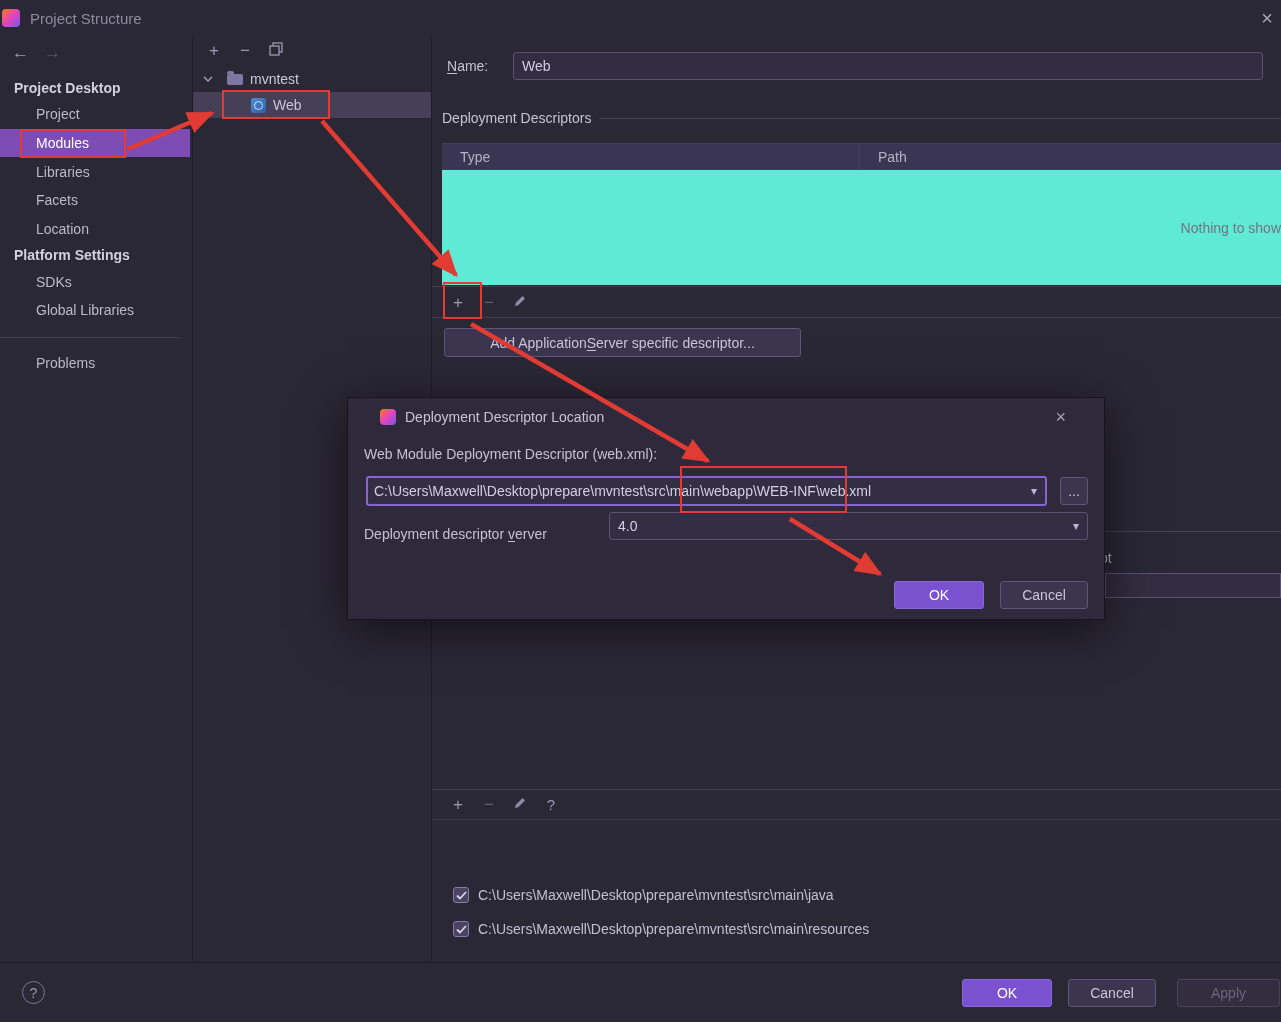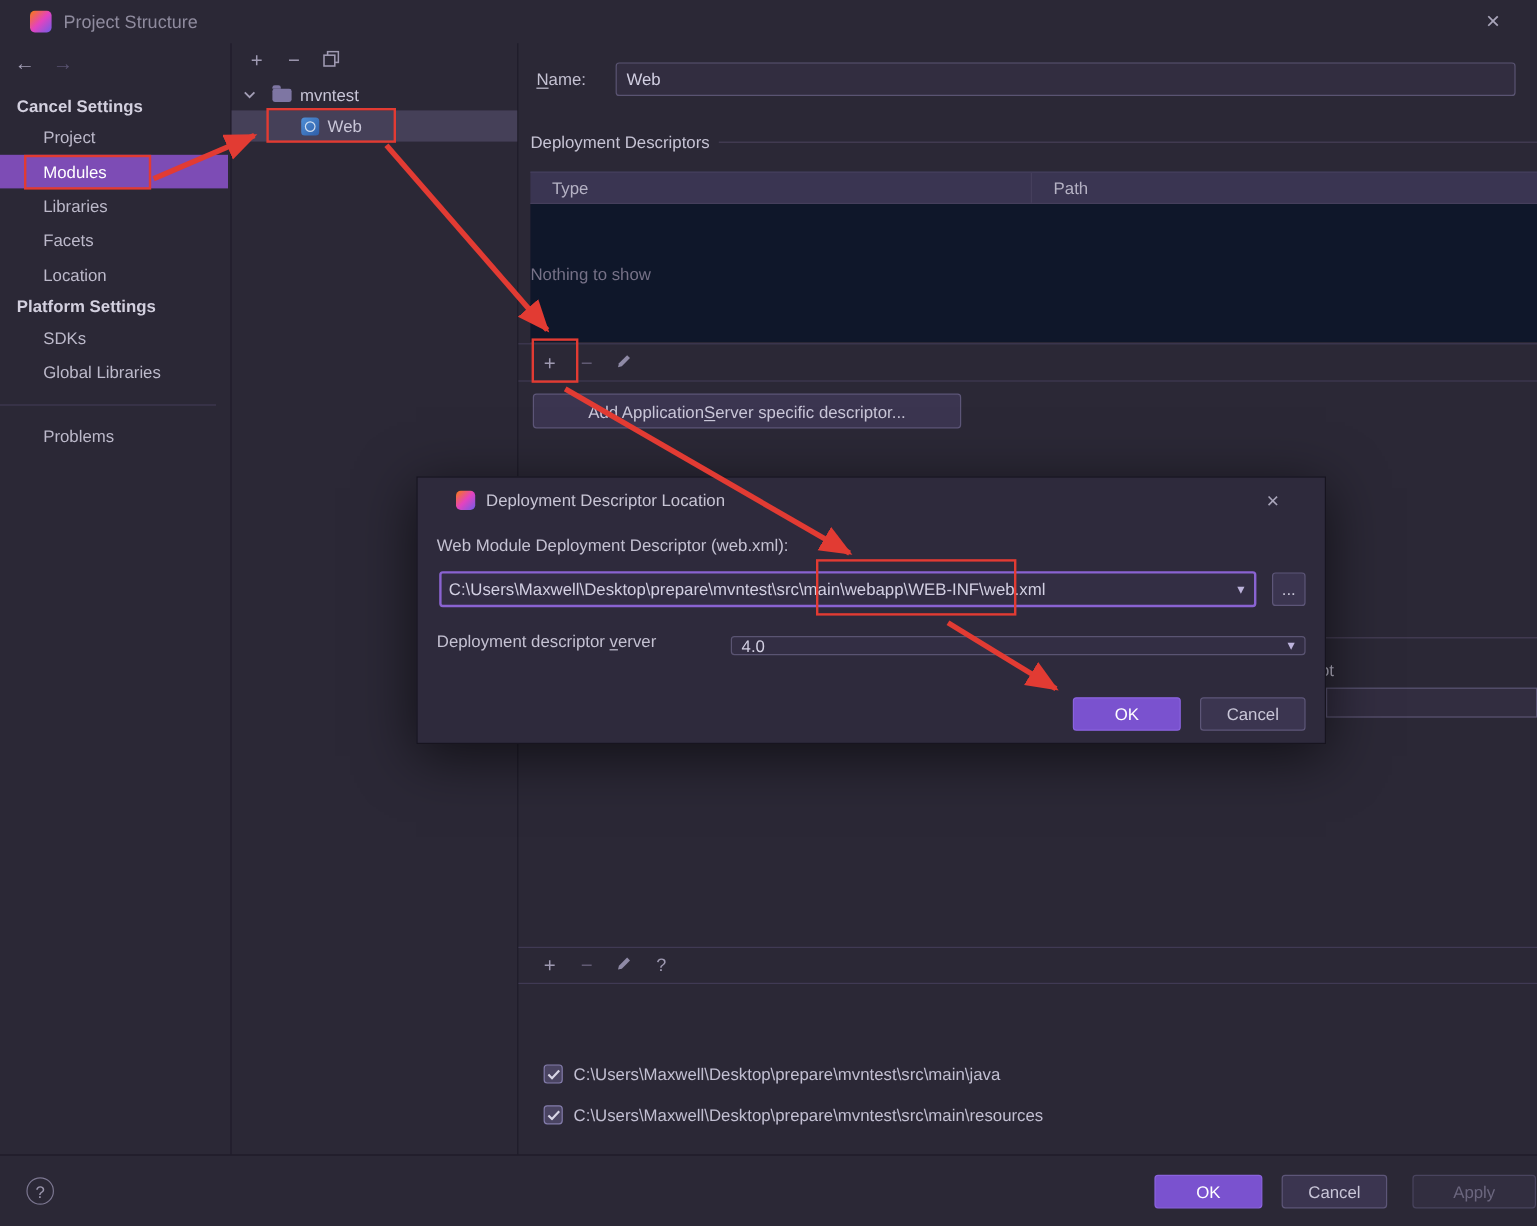--- a/index.html
+++ b/index.html
@@ -4,21 +4,21 @@
 <style>
   html,body{margin:0;padding:0}
   body{
     width:1281px;height:1022px;position:relative;overflow:hidden;
     background:var(--window_bg,#2b2836);
     font-family:"Liberation Sans",sans-serif;font-size:14px;color:#aca8bd;
     -webkit-font-smoothing:antialiased;
   }
   .abs{position:absolute}
   
-  .titlebar{position:absolute;left:0;top:0;right:0;height:36px;display:flex;align-items:center;padding:0 25px;box-sizing:border-box;gap:10px}
+  .titlebar{position:absolute;left:0;top:0;right:0;height:36px;display:flex;align-items:center;padding:0 2px;box-sizing:border-box;gap:10px}
   .app-icon{width:18px;height:18px;border-radius:4px;background:linear-gradient(135deg,#f97a12 0%,#e343c0 50%,#705ce8 100%);flex:0 0 auto}
   .win-title{color:#8f8b9e;font-size:15px}
   .close-x{margin-left:auto;color:#a9a5ba;font-size:20px;line-height:1;cursor:pointer;padding:2px 6px}
   
   .sidebar{position:absolute;left:0;top:36px;width:193px;bottom:60px;border-right:1px solid #1f1c2a;box-sizing:border-box}
   .treepanel{position:absolute;left:193px;top:36px;width:239px;bottom:60px;border-right:1px solid #1f1c2a;box-sizing:border-box}
   .mainpanel{position:absolute;left:432px;top:36px;right:0;bottom:60px;box-sizing:border-box}
   .footer{position:absolute;left:0;bottom:0;right:0;height:60px;border-top:1px solid #1d1a27;box-sizing:border-box}
   
   .nav-arrow{font-size:17px;line-height:1}
@@ -44,21 +44,21 @@
   .btn.primary{background:var(--accent,#7a52cf);border-color:#8a63de;color:#ffffff}
   .btn.disabled{background:#322e40;border-color:#49445e;color:#6b667e;cursor:default}
   .mn{text-decoration:underline;text-underline-offset:2px}
   
   .section-hdr{display:flex;align-items:center;gap:8px}
   .section-hdr .txt{color:#c6c3d4;white-space:nowrap}
   .section-hdr .rule{flex:1;height:1px;background:#474058}
   
   .tbl-head{background:#3a3552;border-top:1px solid #453f5c;border-bottom:1px solid #453f5c;display:flex;box-sizing:border-box}
   .tbl-head .cell{line-height:26px;padding-left:18px;color:#b5b2c4}
-  .tbl-body{background:#0f172a;display:flex;align-items:center;justify-content:flex-start;color:#767187}
+  .tbl-body{background:#5eead4;display:flex;align-items:center;justify-content:flex-end;color:#767187}
   .toolbar-strip{border-top:1px solid #403a54;border-bottom:1px solid #403a54;display:flex;align-items:center;gap:13px;padding-left:17px;box-sizing:border-box}
   
   .checkbox{width:16px;height:16px;border-radius:3px;background:#4a4462;border:1px solid #837cab;display:flex;align-items:center;justify-content:center;box-sizing:border-box;cursor:pointer;flex:0 0 auto}
   .src-row{position:absolute;left:21px;display:flex;align-items:center;gap:9px;height:26px;color:#c2bfd2}
   
   .dialog{position:absolute;left:347px;top:397px;width:758px;height:223px;background:#2e2a3c;border:1px solid #17141f;box-shadow:0 10px 45px rgba(0,0,0,.6);z-index:40;box-sizing:border-box}
   .dlg-titlebar{position:absolute;left:0;top:0;right:0;height:38px;display:flex;align-items:center;gap:9px;padding:0 32px;box-sizing:border-box}
   .dlg-title{color:#c7c4d4;font-size:14px}
   .combo-focus{position:absolute;display:flex;align-items:center;background:#332e44;border:2px solid var(--focus_border,#8a63d2);border-radius:3px;box-sizing:border-box}
   .combo-focus input{flex:1;background:transparent;border:none;outline:none;color:#d2cfe2;font-family:"Liberation Sans",sans-serif;font-size:14px;padding:0 6px}
@@ -76,21 +76,21 @@
 <div class="titlebar">
   <span class="app-icon"></span>
   <span class="win-title">Project Structure</span>
   <span class="close-x">×</span>
 </div>
 
 <div class="sidebar">
   <span class="abs nav-arrow" style="left:12px;top:8px;color:#a39eb6">←</span>
   <span class="abs nav-arrow" style="left:44px;top:8px;color:#585270">→</span>
 
-  <div class="side-heading" style="top:38px">Cancel Settings</div>
+  <div class="side-heading" style="top:38px">Project Desktop</div>
   <div class="side-item" style="top:64px">Project</div>
   <div class="side-item selected" style="top:93px">Modules</div>
   <div class="side-item" style="top:122px">Libraries</div>
   <div class="side-item" style="top:150px">Facets</div>
   <div class="side-item" style="top:179px">Location</div>
 
   <div class="side-heading" style="top:205px">Platform Settings</div>
   <div class="side-item" style="top:232px">SDKs</div>
   <div class="side-item" style="top:260px">Global Libraries</div>
 
@@ -213,21 +213,21 @@
   <div class="abs" style="left:16px;top:48px;color:#c4c1d2">Web Module Deployment Descriptor (web.xml):</div>
 
   <div class="combo-focus" style="left:18px;top:78px;width:681px;height:30px">
     <input value="C:\Users\Maxwell\Desktop\prepare\mvntest\src\main\webapp\WEB-INF\web.xml" style="">
     <span class="combo-arrow">▾</span>
   </div>
   <div class="abs btn" style="left:712px;top:79px;width:28px;height:28px">...</div>
 
   <div class="abs" style="left:16px;top:128px;color:#c4c1d2"><span>Deployment descriptor </span><span class="mn">v</span><span>erver</span></div>
 
-  <div class="combo-plain" style="left:261px;top:132px;width:479px;height:16px">
+  <div class="combo-plain" style="left:261px;top:114px;width:479px;height:28px">
     <span class="val">4.0</span>
     <span class="combo-arrow">▾</span>
   </div>
 
   <div class="abs btn primary" style="left:546px;top:183px;width:90px;height:28px">OK</div>
   <div class="abs btn" style="left:652px;top:183px;width:88px;height:28px">Cancel</div>
 </div>
 
 <div class="redbox" style="left:20px;top:129px;width:106px;height:29px"></div>
 <div class="redbox" style="left:222px;top:90px;width:108px;height:29px"></div>

